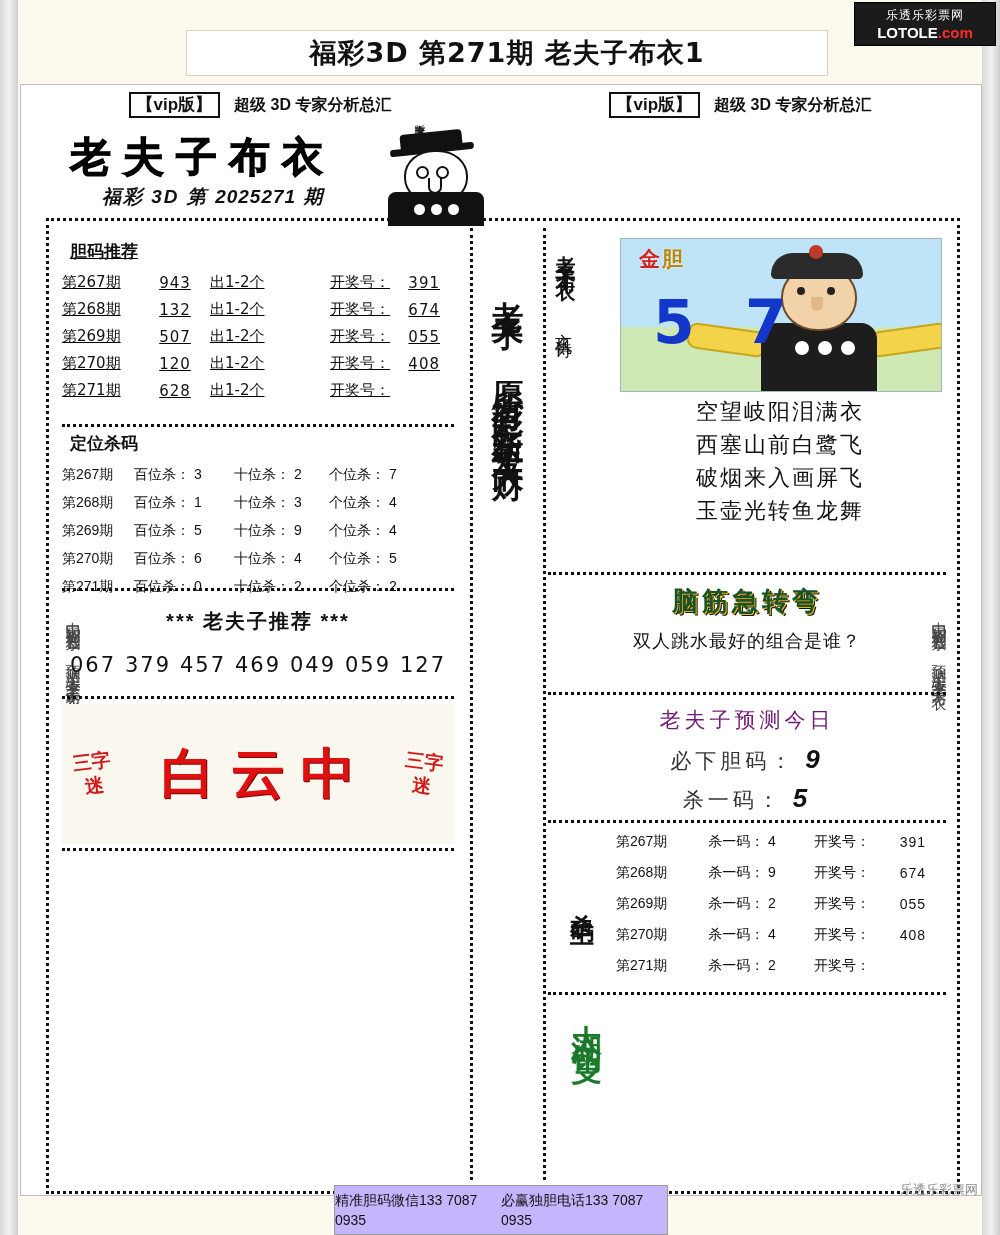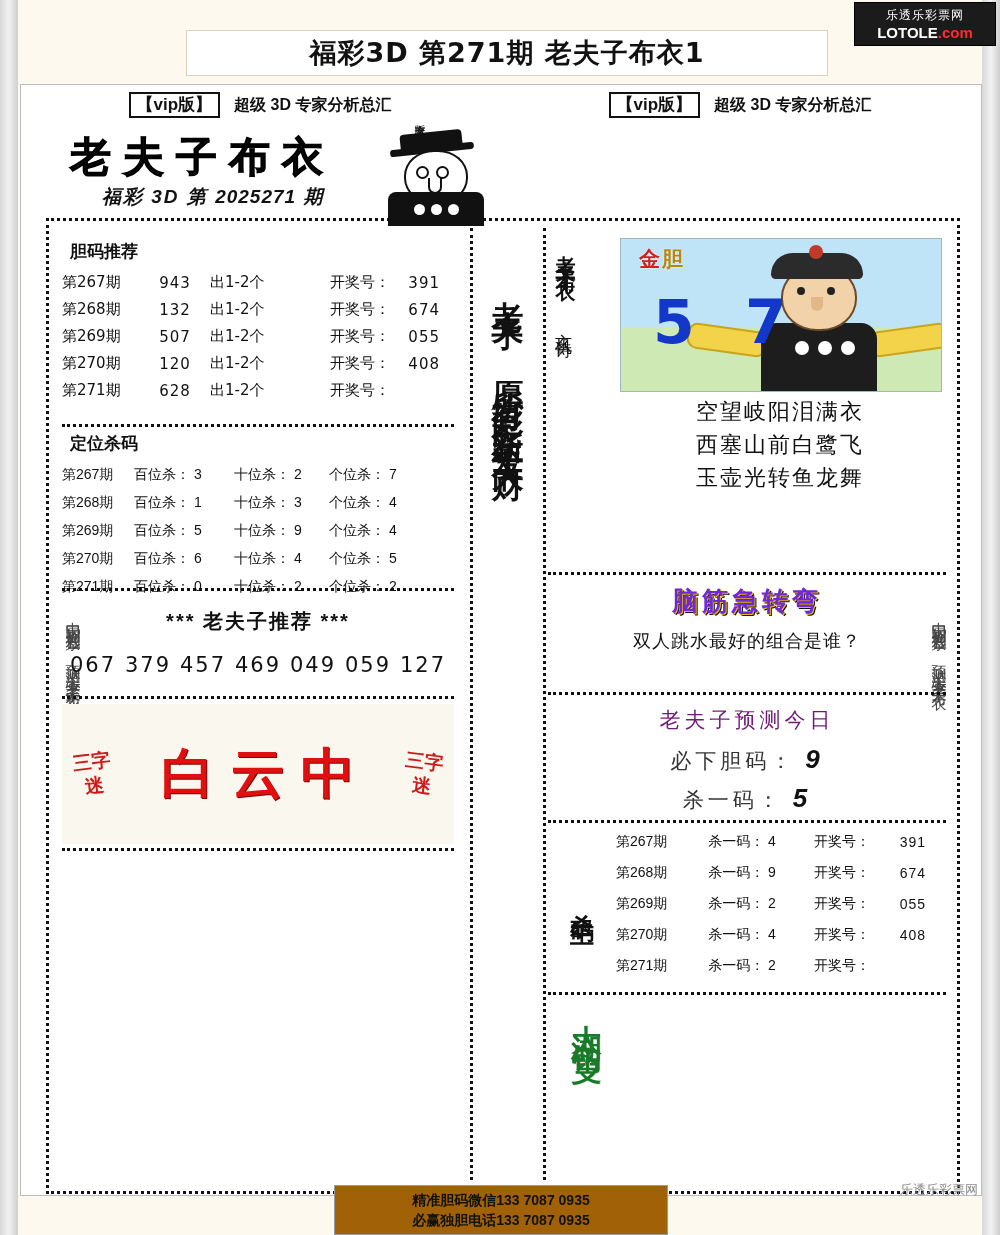--- a/index.html
+++ b/index.html
@@ -115,21 +115,21 @@
     position:absolute;top:118px;width:30px;height:1060px;
     font-size:15px;color:#444;line-height:19px;text-align:center;
     writing-mode:vertical-rl;letter-spacing:3px;overflow:hidden;
     font-family:"DejaVu Sans","Liberation Sans",sans-serif;
   }
   .vcol.l{left:52px;}
   .vcol.r{right:52px;}
 
   
   .block-dan{
-    position:absolute;left:62px;top:240px;width:390px;height:180px;
+    position:absolute;left:62px;top:240px;width:390px;height:180px;text-decoration:underline;
   }
   .blk-title{font-size:17px;font-weight:bold;color:#111;margin:0 0 6px 8px;}
   .row{
     display:flex;align-items:center;font-size:15px;color:#111;height:27px;
     font-family:"DejaVu Sans","Liberation Sans",sans-serif;
   }
   .row .c-issue{width:78px;}
   .row .c-code{width:70px;text-align:center;letter-spacing:1px;}
   .row .c-out{width:90px;}
   .row .c-open{width:90px;text-align:right;}
@@ -247,21 +247,21 @@
   .poem div{
     font-size:22px;color:#111;line-height:33px;letter-spacing:2px;
     font-family:"DejaVu Serif","Liberation Serif",serif;
   }
 
   .brain{
     position:absolute;left:552px;top:578px;width:390px;height:112px;text-align:center;
   }
   .brain-title{
     font-size:26px;font-weight:bold;letter-spacing:4px;margin-top:6px;
-    color:#6d28d9;text-shadow:1px 1px 0 #f5b60a,2px 2px 0 #111;
+    color:#14532d;text-shadow:1px 1px 0 #f5b60a,2px 2px 0 #111;
   }
   .brain-q{font-size:18px;color:#111;margin-top:10px;letter-spacing:1px;}
 
   .forecast{
     position:absolute;left:552px;top:700px;width:390px;height:120px;text-align:center;
   }
   .fc-l1{font-size:21px;color:#701a75;letter-spacing:4px;margin-top:6px;font-family:"DejaVu Serif","Liberation Serif",serif;}
   .fc-l2{font-size:21px;color:#333;letter-spacing:4px;margin-top:10px;}
   .fc-l2 b{font-size:26px;color:#111;font-style:italic;}
   .fc-l3{font-size:21px;color:#333;letter-spacing:4px;margin-top:8px;}
@@ -289,22 +289,22 @@
   }
   .taihu .vt{
     writing-mode:vertical-rl;font-size:30px;font-weight:bold;letter-spacing:10px;
     color:#1a7a2a;text-shadow:1px 1px 0 #eee;
     font-family:"DejaVu Serif","Liberation Serif",serif;
   }
 
   
   .footer{
     position:absolute;left:334px;bottom:0;width:332px;height:48px;
-    background:#a16207;border:1px solid #9b9b9b;
-    display:flex;flex-direction:column;align-items:center;justify-content:center;font-weight:bold;
+    background:#c4b5fd;border:1px solid #9b9b9b;
+    display:flex;flex-direction:row;align-items:center;justify-content:center;
   }
   .footer div{font-size:14px;color:#111;line-height:20px;}
 
   
   .sep{
     position:absolute;border-top:3px dotted #111;
   }
 </style>
 </head>
 <body>
@@ -502,20 +502,21 @@
     <div class="man-eye l"></div>
     <div class="man-eye r"></div>
     <div class="man-nose"></div>
     <div class="cb-n1">5</div>
     <div class="cb-n2">7</div>
   </div>
 
   <div class="poem">
     <div>空望岐阳泪满衣</div>
     <div>西塞山前白鹭飞</div>
+    <div>破烟来入画屏飞</div>
     <div>玉壶光转鱼龙舞</div>
   </div>
 
   <div class="sep" style="left:548px;top:572px;width:398px;"></div>
 
   <div class="brain">
     <div class="brain-title">脑筋急转弯</div>
     <div class="brain-q">双人跳水最好的组合是谁？</div>
   </div>
 

